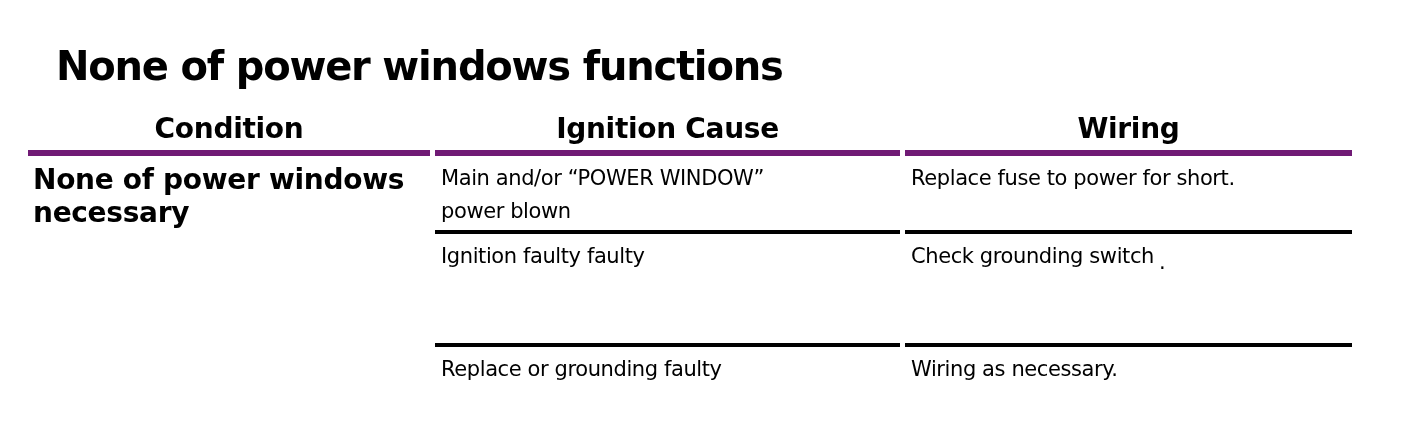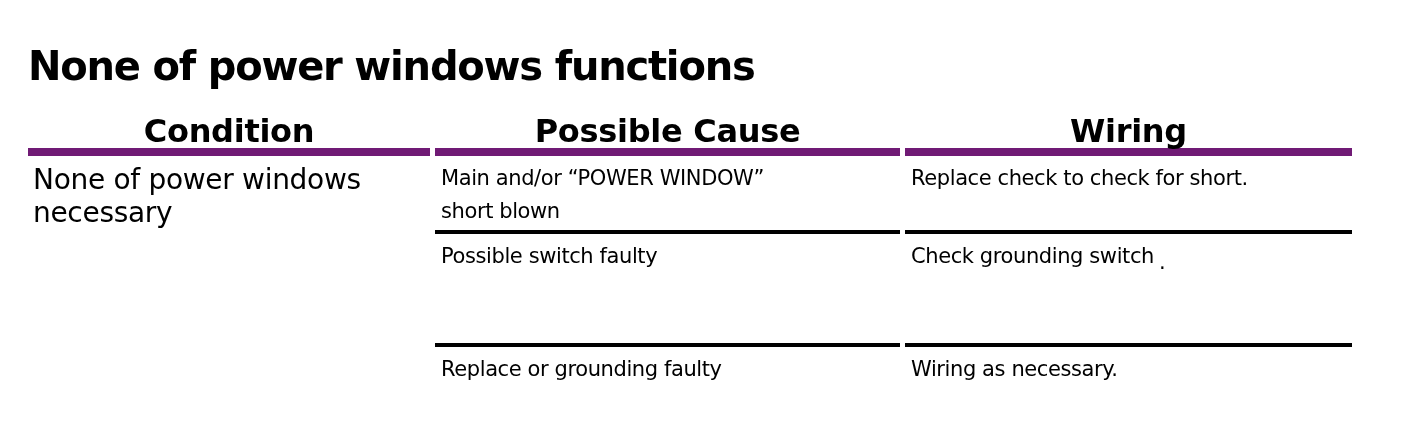--- a/index.html
+++ b/index.html
@@ -10,55 +10,55 @@
   body {
     position: relative;
     width: 1408px;
     height: 422px;
     font-family: "DejaVu Sans", "Liberation Sans", sans-serif;
     color: #000000;
     overflow: hidden;
   }
   .doc-title {
     position: absolute;
-    left: 28px;
+    left: 56px;
     top: 16px;
     font-size: 40px;
     font-weight: bold;
     letter-spacing: -1.2px;
     white-space: nowrap;
   }
   .trouble-table {
     position: absolute;
     left: 28px;
     top: 105px;
     width: 1324px;
     display: grid;
     grid-template-columns: 402px 5px 465px 5px 447px;
     grid-template-rows: 51px 78px 113px 70px;
   }
   .hcell {
     box-sizing: border-box;
     grid-row: 1;
-    border-bottom: 8px solid #701a75;
+    border-bottom: 6px solid #701a75;
     font-weight: bold;
-    font-size: 32px;
+    font-size: 28px;
     text-align: center;
     padding-top: 7px;
     letter-spacing: -0.3px;
     white-space: nowrap;
   }
   .col1 { grid-column: 1; }
   .col2 { grid-column: 3; }
   .col3 { grid-column: 5; }
   .cond-cell {
     grid-column: 1;
     grid-row: 2 / span 3;
     box-sizing: border-box;
-    font-weight: normal;
+    font-weight: bold;
     font-size: 28px;
     line-height: 33px;
     padding: 7px 0 0 5px;
     letter-spacing: -0.3px;
   }
   .cell {
     box-sizing: border-box;
     font-size: 21px;
     line-height: 33px;
     padding: 6px 0 0 6px;
@@ -76,38 +76,38 @@
   }
 </style>
 </head>
 <body>
 
 <h1 class="doc-title">None of power windows functions</h1>
 
 <div class="trouble-table">
 
   <div class="hcell col1">Condition</div>
-  <div class="hcell col2">Possible Cause</div>
+  <div class="hcell col2">Ignition Cause</div>
   <div class="hcell col3">Wiring</div>
 
   <div class="cond-cell">
     <div class="line">None of power windows</div>
     <div class="line">necessary</div>
   </div>
 
   <div class="cell col2 row1 ruled">
     <div class="line">Main and/or “POWER WINDOW”</div>
-    <div class="line">short blown</div>
+    <div class="line">power blown</div>
   </div>
   <div class="cell col3 row1 ruled">
-    <div class="line">Replace check to check for short.</div>
+    <div class="line">Replace fuse to power for short.</div>
   </div>
 
   <div class="cell col2 row2 ruled">
-    <div class="line">Possible switch faulty</div>
+    <div class="line">Ignition faulty faulty</div>
   </div>
   <div class="cell col3 row2 ruled">
     <div class="line"><span>Check grounding switch</span><span class="low-period">.</span></div>
   </div>
 
   <div class="cell col2 row3">
     <div class="line">Replace or grounding faulty</div>
   </div>
   <div class="cell col3 row3">
     <div class="line">Wiring as necessary.</div>

